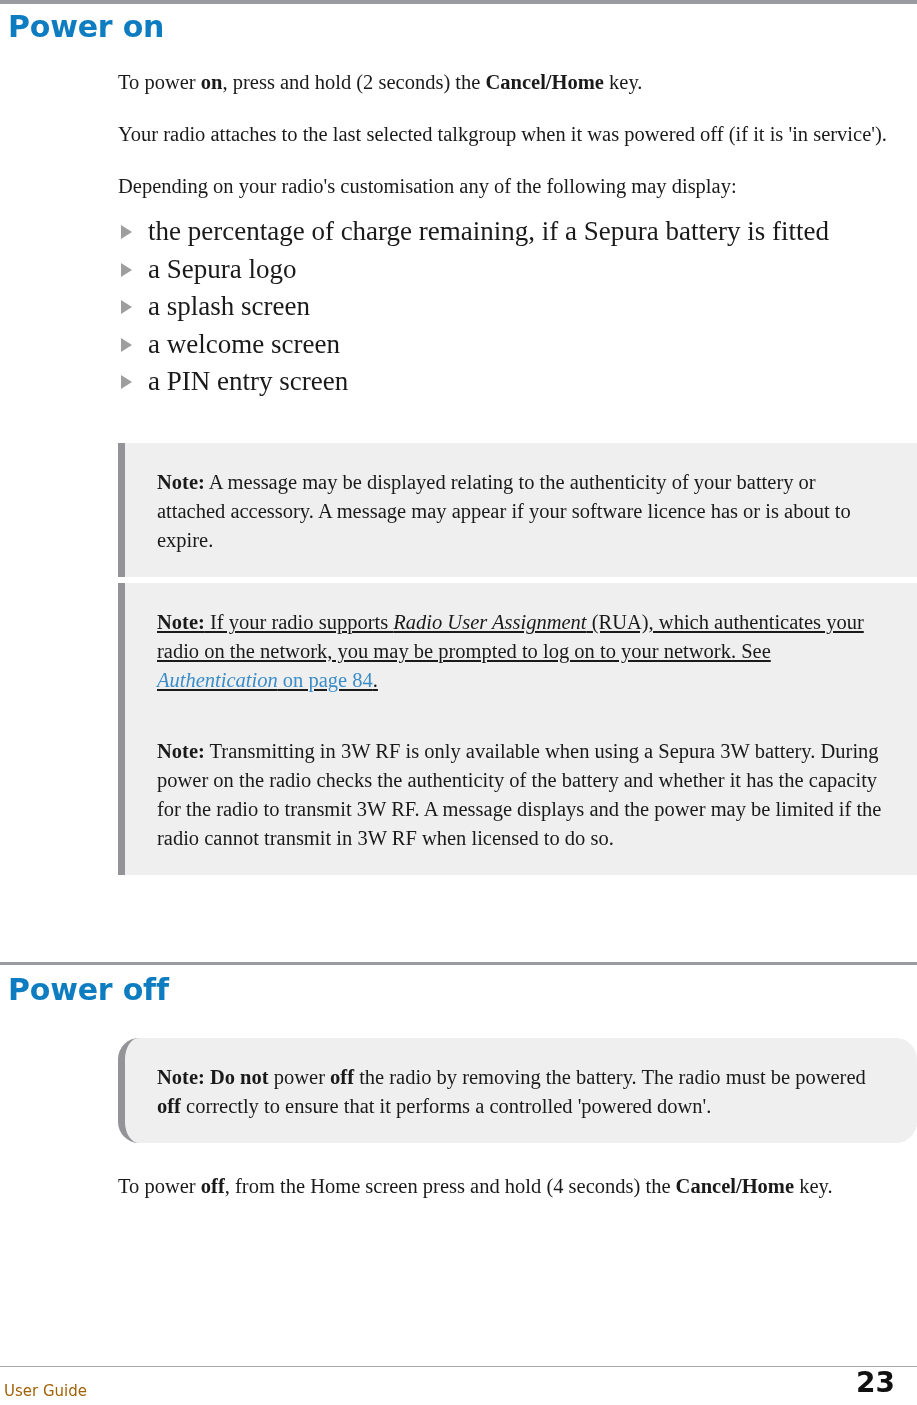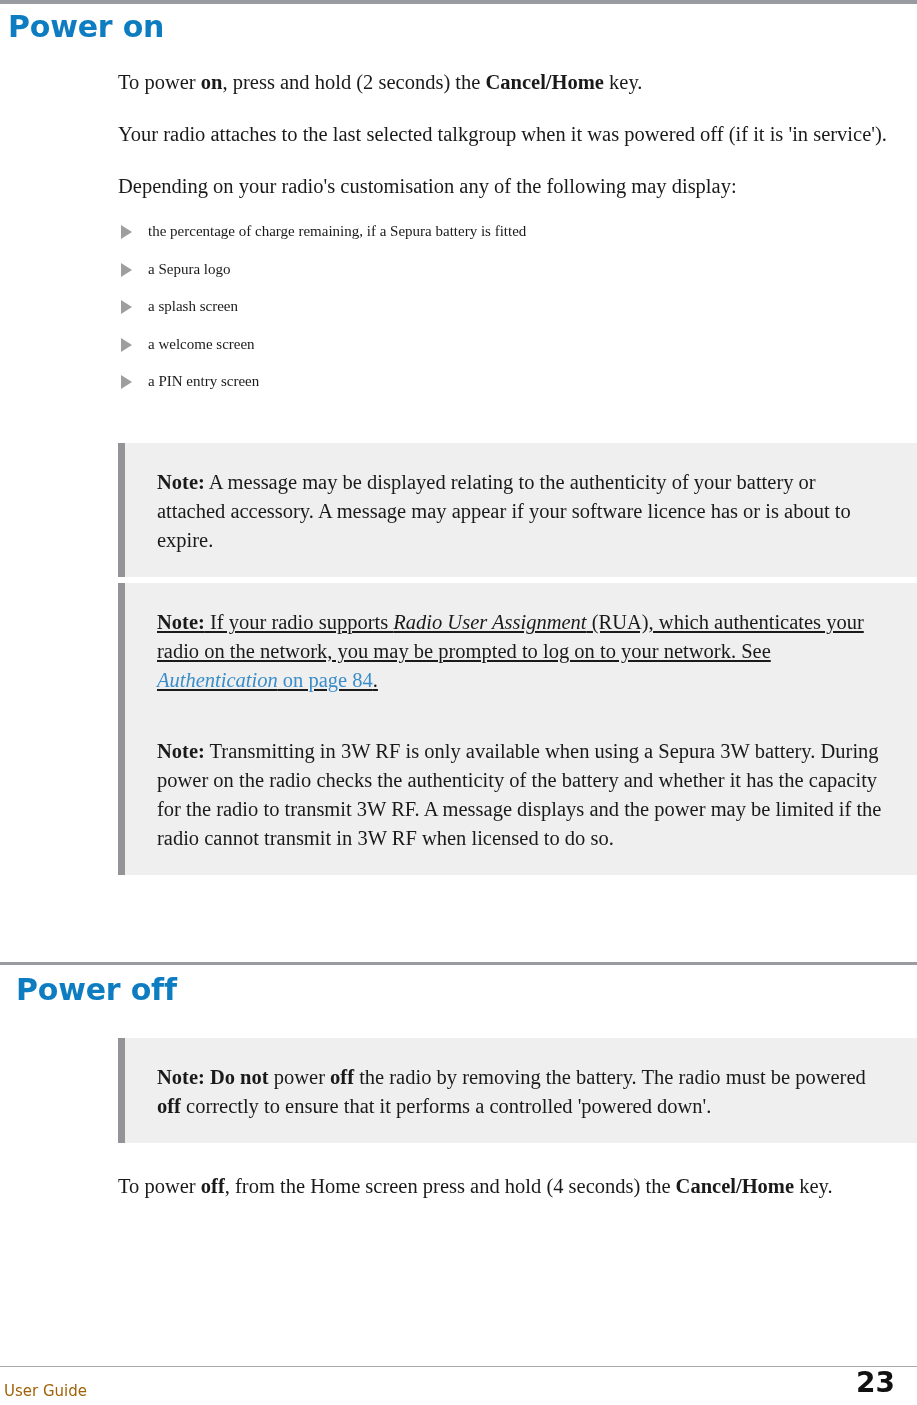--- a/index.html
+++ b/index.html
@@ -39,21 +39,21 @@
     font-family: "DejaVu Sans", sans-serif;
     font-weight: bold;
     font-size: 30px;
     line-height: 1.05;
     color: #0d7cc0;
     margin: 0;
     padding: 0 0 0 8px;
     letter-spacing: -0.2px;
   }
   .heading-block-1 { position: absolute; top: 11px; left: 0; }
-  .heading-block-2 { position: absolute; top: 974px; left: 0; padding-left: 8px; }
+  .heading-block-2 { position: absolute; top: 974px; left: 0; }
 
   .section-rule {
     position: absolute;
     top: 962px;
     left: 0;
     width: 917px;
     height: 3px;
     background: #9a9ba0;
   }
 
@@ -74,21 +74,21 @@
 
   
   ul.arrow-list {
     list-style: none;
     margin: 0;
     padding: 0;
   }
   ul.arrow-list li {
     position: relative;
     padding-left: 30px;
-    font-size: 15px;
+    font-size: 27px;
     line-height: 25px;
     margin-bottom: 12.5px;
   }
   .arrow-icon {
     position: absolute;
     left: 3px;
     top: 6px;
     width: 0;
     height: 0;
     border-top: 7px solid transparent;
@@ -207,21 +207,21 @@
       <span class="note-label">Note:</span><span> Transmitting in 3W RF is only available when using a Sepura 3W battery. During power on the radio checks the authenticity of the battery and whether it has the capacity for the radio to transmit 3W RF. A message displays and the power may be limited if the radio cannot transmit in 3W RF when licensed to do so.</span>
     </p>
   </div>
 
   <div class="section-rule"></div>
 
   <div class="heading-block-2">
     <h1 class="section-heading">Power off</h1>
   </div>
 
-  <div class="note" style="top: 1038px;">
+  <div class="note" style="top: 1038px; border-radius: 21px;">
     <p>
       <span class="note-label">Note:</span><span> </span><span class="b">Do not</span><span> power </span><span class="b">off</span><span> the radio by removing the battery. The radio must be powered </span><span class="b">off</span><span> correctly to ensure that it performs a controlled 'powered down'.</span>
     </p>
   </div>
 
   <div class="body-col" style="top: 1172px;">
     <p class="para">
       <span>To power </span><span class="b">off</span><span>, from the Home screen press and hold (4 seconds) the </span><span class="b">Cancel/Home</span><span> key.</span>
     </p>
   </div>

